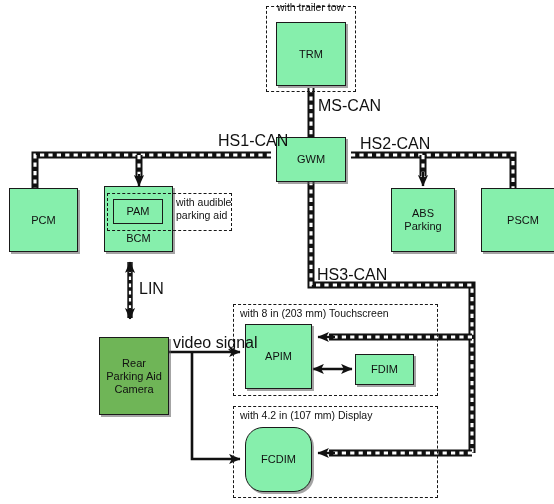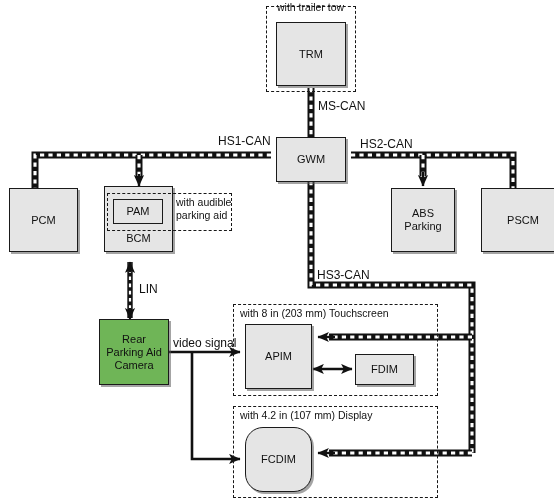--- a/index.html
+++ b/index.html
@@ -18,21 +18,21 @@
   #svg-layer{
     position:absolute;
     left:0; top:0;
     width:554px;
     height:504px;
   }
   
   .module{
     position:absolute;
     box-sizing:border-box;
-    background:#e5e5e5;
+    background:#86efac;
     border:1.6px solid #1a1a1a;
     box-shadow:2px 2px 0 rgba(90,90,90,.55);
     display:flex;
     align-items:center;
     justify-content:center;
     text-align:center;
     color:#111111;
     font-size:11px;
     line-height:13px;
     z-index:5;
@@ -66,21 +66,21 @@
     line-height:13px;
     white-space:nowrap;
     z-index:9;
   }
   .annot.wrap{ white-space:normal; width:86px; text-align:left; }
 
   
   .buslabel{
     position:absolute;
     color:#111111;
-    font-size:12px;
+    font-size:16px;
     line-height:12px;
     white-space:nowrap;
     z-index:9;
   }
 </style>
 </head>
 <body>
 
 <div id="diagram">
 
@@ -190,21 +190,21 @@
     <span class="mlabel">
       <span>ABS</span><br>
       <span>Parking</span>
     </span>
   </div>
 
   <div class="module" style="left:481px; top:188px; width:84px; height:64px;">
     <span class="mlabel">PSCM</span>
   </div>
 
-  <div class="module green" style="left:99px; top:319px; width:70px; height:66px;">
+  <div class="module green" style="left:99px; top:337px; width:70px; height:78px;">
     <span class="mlabel">
       <span>Rear</span><br>
       <span>Parking Aid</span><br>
       <span>Camera</span>
     </span>
   </div>
 
   <div class="module" style="left:245px; top:324px; width:67px; height:65px;">
     <span class="mlabel">APIM</span>
   </div>

